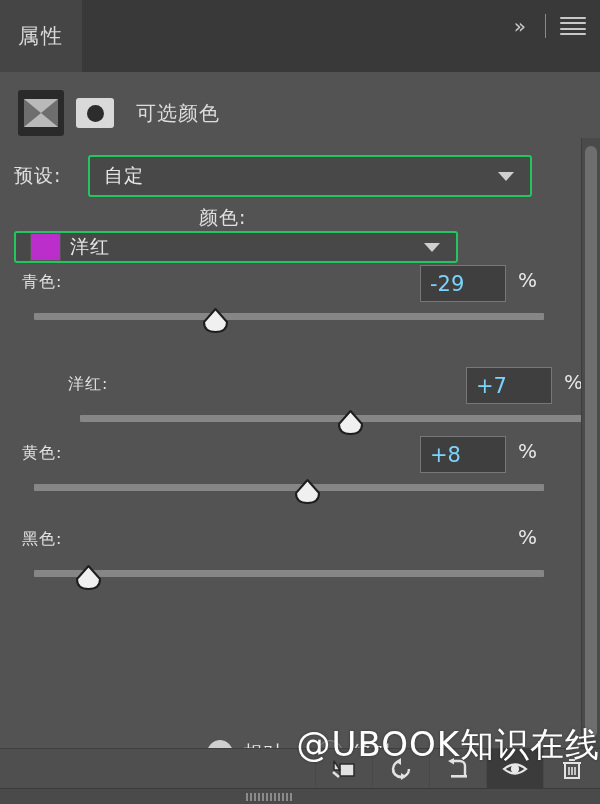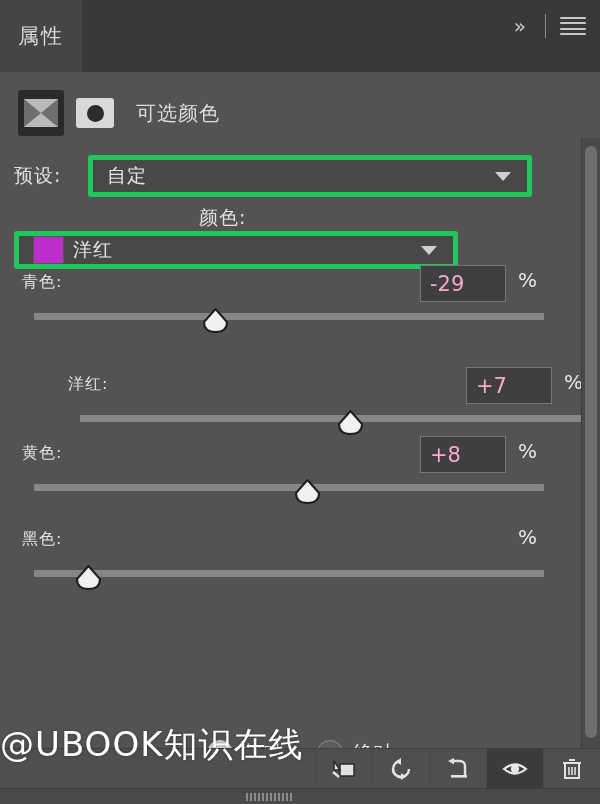--- a/index.html
+++ b/index.html
@@ -196,21 +196,21 @@
   .field-label {
     color: #e0e0e0;
     font-size: 19px;
     width: 74px;
     letter-spacing: 1px;
   }
   .select {
     width: 444px;
     height: 42px;
     background: #484848;
-    border: 5px solid #22c55e;
+    border: 2px solid #22c55e;
     border-radius: 3px;
     box-sizing: border-box;
     display: flex;
     align-items: center;
     padding: 0 10px 0 14px;
     color: #e6e6e6;
     font-size: 19px;
     text-align: right;
   }
   .select .val { flex: 1; display: flex; align-items: center; gap: 9px; letter-spacing: 1px; }
@@ -245,21 +245,21 @@
   }
   .num-input {
     position: absolute;
     left: 420px;
     top: 3px;
     width: 86px;
     height: 37px;
     background: #3f3f3f;
     border: 1px solid #777;
     box-sizing: border-box;
-    color: #f9a8d4;
+    color: #7dd3fc;
     font-size: 21px;
     display: flex;
     align-items: center;
     padding-left: 9px;
   }
   .pct {
     position: absolute;
     left: 518px;
     top: 6px;
     color: #e8e8e8;
@@ -356,21 +356,21 @@
     left: 246px; top: 4px;
     width: 46px; height: 8px;
     background: repeating-linear-gradient(to right, #8b8b8b 0 2px, transparent 2px 4px);
   }
 
   
   .wm-bottom {
     position: absolute;
     left: 0; top: 722px;
     width: 600px;
-    text-align: left;
+    text-align: right;
     color: #ffffff;
     font-size: 34px;
     letter-spacing: 1px;
     pointer-events: none;
     text-shadow: 0 0 3px rgba(0,0,0,0.35);
     white-space: nowrap;
   }
 </style>
 </head>
 <body>

